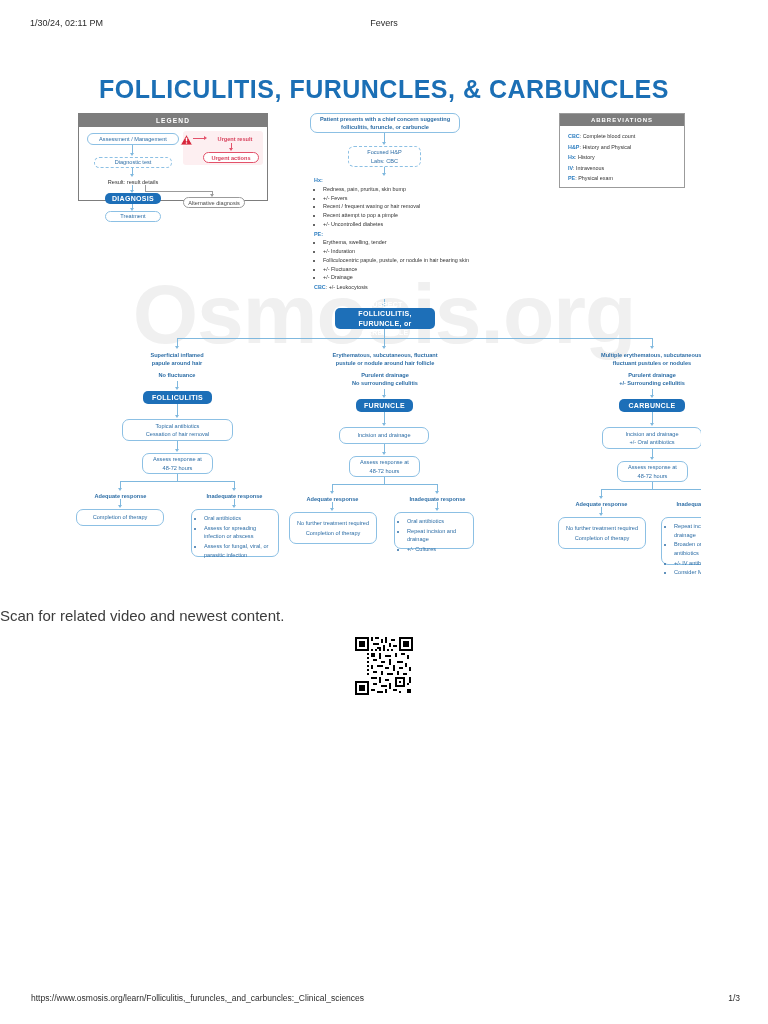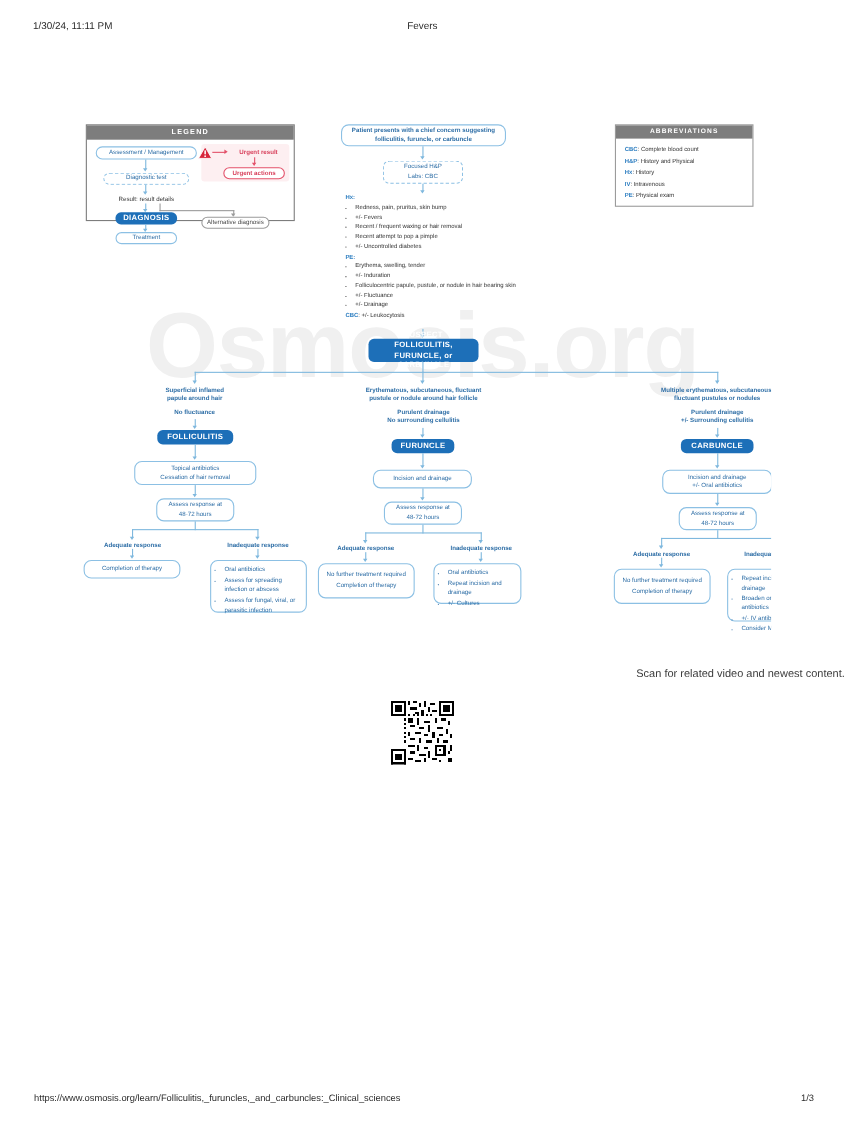--- a/index.html
+++ b/index.html
@@ -181,39 +181,40 @@
   }
   .findings .sec { color:#2f7fc1; font-weight:bold; margin-top:1px; }
   .findings ul { margin:0 0 0 0; padding-left:9px; list-style:disc; }
   .findings li { margin:0; }
   .findings .cbc { color:#333333; margin-top:1px; }
   .findings .cbc b { color:#2f7fc1; }
 
   
   .scan-caption {
     position:absolute; left:0; top:607px; width:768px;
-    text-align:right; font-size:10px; color:#3c3c3c;
+    text-align:left; font-size:15px; color:#3c3c3c;
   }
   .qr {
     position:absolute; left:355px; top:637px;
     width:58px; height:58px;
   }
 </style>
 </head>
 <body>
 
 <div class="print-head">
-  <span class="ph-date">1/30/24, 11:11 PM</span>
+  <span class="ph-date">1/30/24, 02:11 PM</span>
   <span class="ph-title">Fevers</span>
 </div>
 
 <div class="sheet">
 
   <div class="watermark">Osmosis.org</div>
 
+  <div class="poster-title">FOLLICULITIS, FURUNCLES, &amp; CARBUNCLES</div>
 
   <div class="legend">
     <div class="legend-hd">LEGEND</div>
     <div class="legend-body">
 
       <div class="urgent-zone"></div>
 
       <div class="bx bx-round" style="left:8px; top:6px; width:92px; height:12px;">Assessment / Management</div>
 
       <div class="ln-v" style="left:53px; top:18px; height:9px;"></div>

